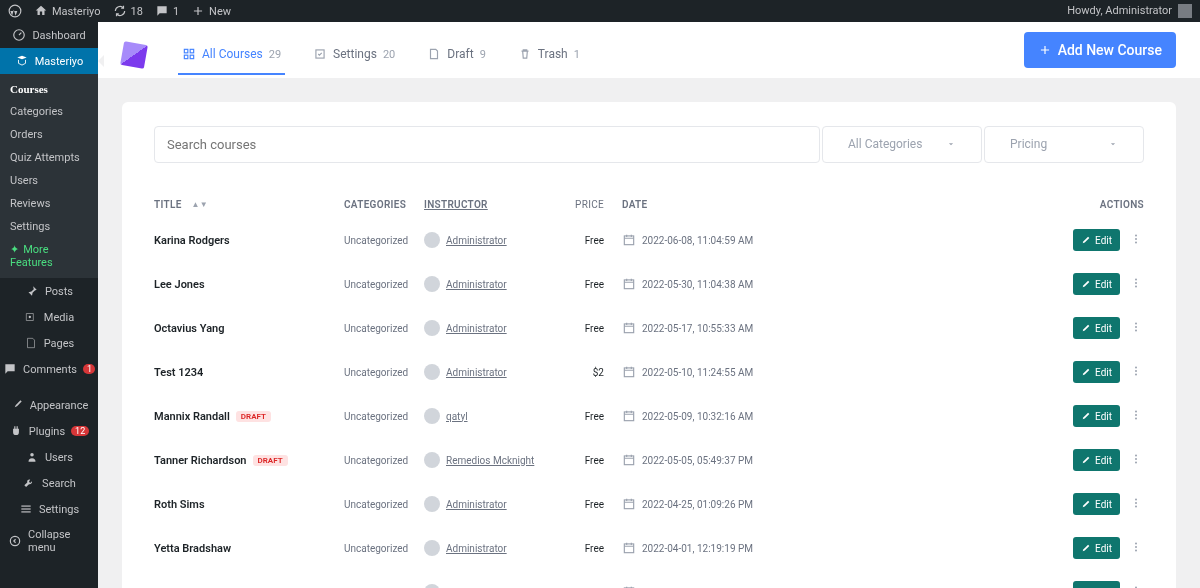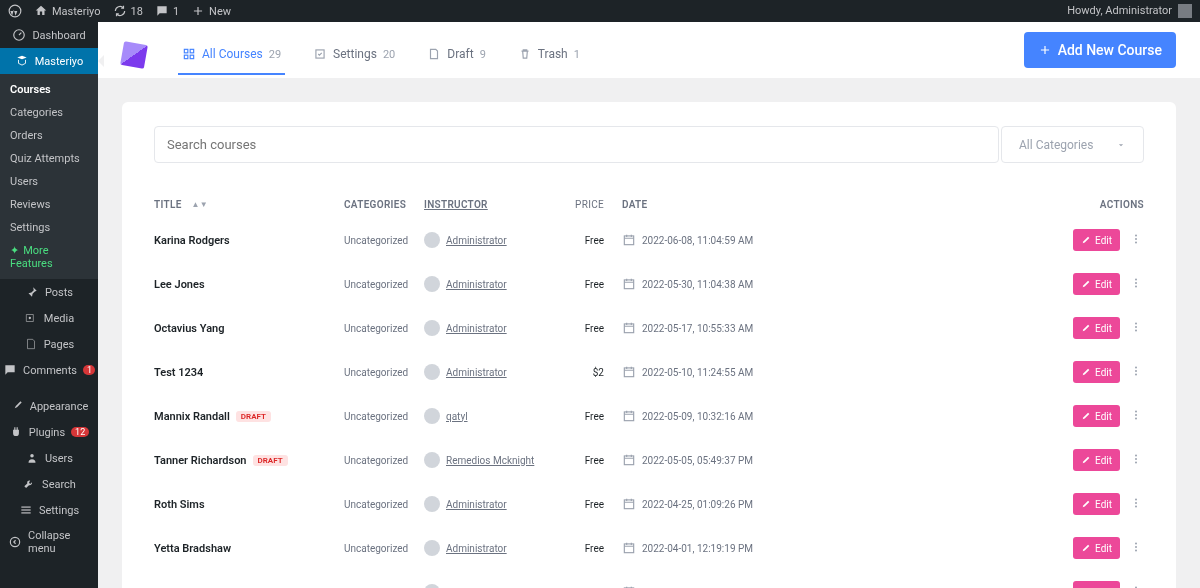--- a/index.html
+++ b/index.html
@@ -9,46 +9,46 @@
 .topbar-item { display: flex; align-items: center; gap: 4px; cursor: pointer; }
 .topbar-right { display: flex; align-items: flex-start; gap: 6px; }
 .avatar-sq { width: 14px; height: 14px; background: #787c82; }
 .layout { display: flex; min-height: 566px; }
 .sidebar { width: 98px; background: #1d2327; color: #c3c4c7; font-size: 11px; }
 .sidebar-item { padding: 6px 8px; display: flex; align-items: center; gap: 6px; cursor: pointer; position: relative; justify-content: center; }
 .sidebar-item.current { background: #0073aa; color: #fff; }
 .sidebar-item.current::after { content: ""; position: absolute; right: -6px; top: 50%; transform: translateY(-50%); border: 6px solid transparent; border-right-color: #f0f0f1; }
 .sidebar-sub { background: #2c3338; padding: 4px 0; }
 .sidebar-sub-item { padding: 5px 10px; cursor: pointer; font-size: 11px; }
-.sidebar-sub-item.active { color: #fff; font-weight: 600; }
+.sidebar-sub-item.active { color: #fff; font-weight: 600; font-family: Liberation Serif, serif; }
 .more-features { color: #4ade80; }
 .badge { background: #d63638; color: #fff; border-radius: 8px; padding: 0 4px; font-size: 9px; min-width: 12px; text-align: center; display: inline-block; }
 .icon { width: 14px; height: 14px; display: inline-flex; align-items: center; justify-content: center; flex-shrink: 0; }
 .main { flex: 1; padding: 0; }
 .header-tabs { background: #fff; display: flex; align-items: center; padding: 10px 24px 0 24px; gap: 24px; }
 .logo-box { width: 24px; height: 24px; background: linear-gradient(135deg, #a78bfa 50%, #7c3aed 50%); border-radius: 2px; transform: rotate(10deg); margin-right: 8px; }
 .tab { display: flex; align-items: center; gap: 6px; padding: 12px 4px; font-size: 12px; cursor: pointer; color: #6b7280; border-bottom: 2px solid transparent; text-align: right; }
 .tab.active { color: #4584FF; border-bottom-color: #4584FF; }
 .tab-count { color: #9ca3af; font-size: 11px; }
 .add-btn { margin-left: auto; background: #4584FF; color: #fff; border: none; padding: 10px 14px; border-radius: 4px; font-size: 14px; font-weight: 500; display: flex; align-items: center; gap: 6px; cursor: pointer; margin-bottom: 10px; }
 .content-card { background: #fff; margin: 24px; border-radius: 6px; padding: 24px 32px; }
 .filters { display: flex; gap: 2px; margin-bottom: 28px; }
 .search-input { flex: 1; padding: 10px 12px; border: 1px solid #e5e7eb; border-radius: 4px; font-size: 13px; }
-.dropdown { width: 143px; padding: 10px 17px; border: 1px solid #e5e7eb; border-radius: 4px; font-size: 12px; color: #9ca3af; display: flex; justify-content: space-between; align-items: center; cursor: pointer; }
+.dropdown { width: 160px; padding: 10px 25px; border: 1px solid #e5e7eb; border-radius: 4px; font-size: 12px; color: #9ca3af; display: flex; justify-content: space-between; cursor: pointer; }
 .table-header { display: flex; padding: 8px 0; font-size: 10px; font-weight: 600; color: #6b7280; letter-spacing: 0.3px; }
 .table-row { display: flex; align-items: center; padding: 11px 0; font-size: 11px; }
 .col-title { width: 190px; font-weight: 600; display: flex; align-items: center; gap: 6px; }
 .col-categories { width: 80px; color: #6b7280; font-size: 10px; }
 .col-instructor { width: 140px; display: flex; align-items: center; gap: 6px; color: #6b7280; font-size: 10px; text-decoration: underline; }
 .col-price { width: 40px; text-align: right; font-weight: 400; font-size: 10px; }
 .col-date { width: 220px; display: flex; align-items: center; gap: 6px; color: #6b7280; font-size: 10px; padding-left: 18px; }
 .col-actions { flex: 1; text-align: right; display: flex; justify-content: flex-end; align-items: center; gap: 8px; }
 .avatar-circle { width: 16px; height: 16px; border-radius: 50%; background: #d1d5db; }
 .draft-badge { background: #fee2e2; color: #dc2626; font-size: 8px; font-weight: 600; padding: 1px 5px; border-radius: 3px; }
-.edit-btn { background: #ec4899; color: #fff; border: none; padding: 4px 8px; border-radius: 3px; font-size: 10px; display: inline-flex; align-items: center; gap: 4px; cursor: pointer; }
+.edit-btn { background: #0f766e; color: #fff; border: none; padding: 4px 8px; border-radius: 3px; font-size: 10px; display: inline-flex; align-items: center; gap: 4px; cursor: pointer; }
 .more-btn { cursor: pointer; color: #9ca3af; padding: 2px; }
 svg { width: 100%; height: 100%; }
 .sort-icon { font-size: 8px; color: #9ca3af; margin-left: 4px; }
 </style>
 </head>
 <body>
 
 <div class="topbar">
   <div class="topbar-left">
     <span class="topbar-item">
@@ -278,20 +278,28 @@
       <div class="filters">
         <input class="search-input" placeholder="Search courses" style="">
         <div class="dropdown">
           <span>All Categories</span>
           <span class="icon" style="width:10px">
               <svg viewBox="0 0 24 24" fill="#9ca3af">
                 <path d="M7 10l5 5 5-5z"></path>
               </svg>
             </span>
         </div>
+        <div class="dropdown">
+          <span>Pricing</span>
+          <span class="icon" style="width:10px">
+              <svg viewBox="0 0 24 24" fill="#9ca3af">
+                <path d="M7 10l5 5 5-5z"></path>
+              </svg>
+            </span>
+        </div>
       </div>
 
       <div class="table-header">
         <div class="col-title">
             <span>TITLE</span>
             <span class="sort-icon">▲▼</span>
           </div>
         <div class="col-categories">CATEGORIES</div>
         <div class="col-instructor">INSTRUCTOR</div>
         <div class="col-price">PRICE</div>

